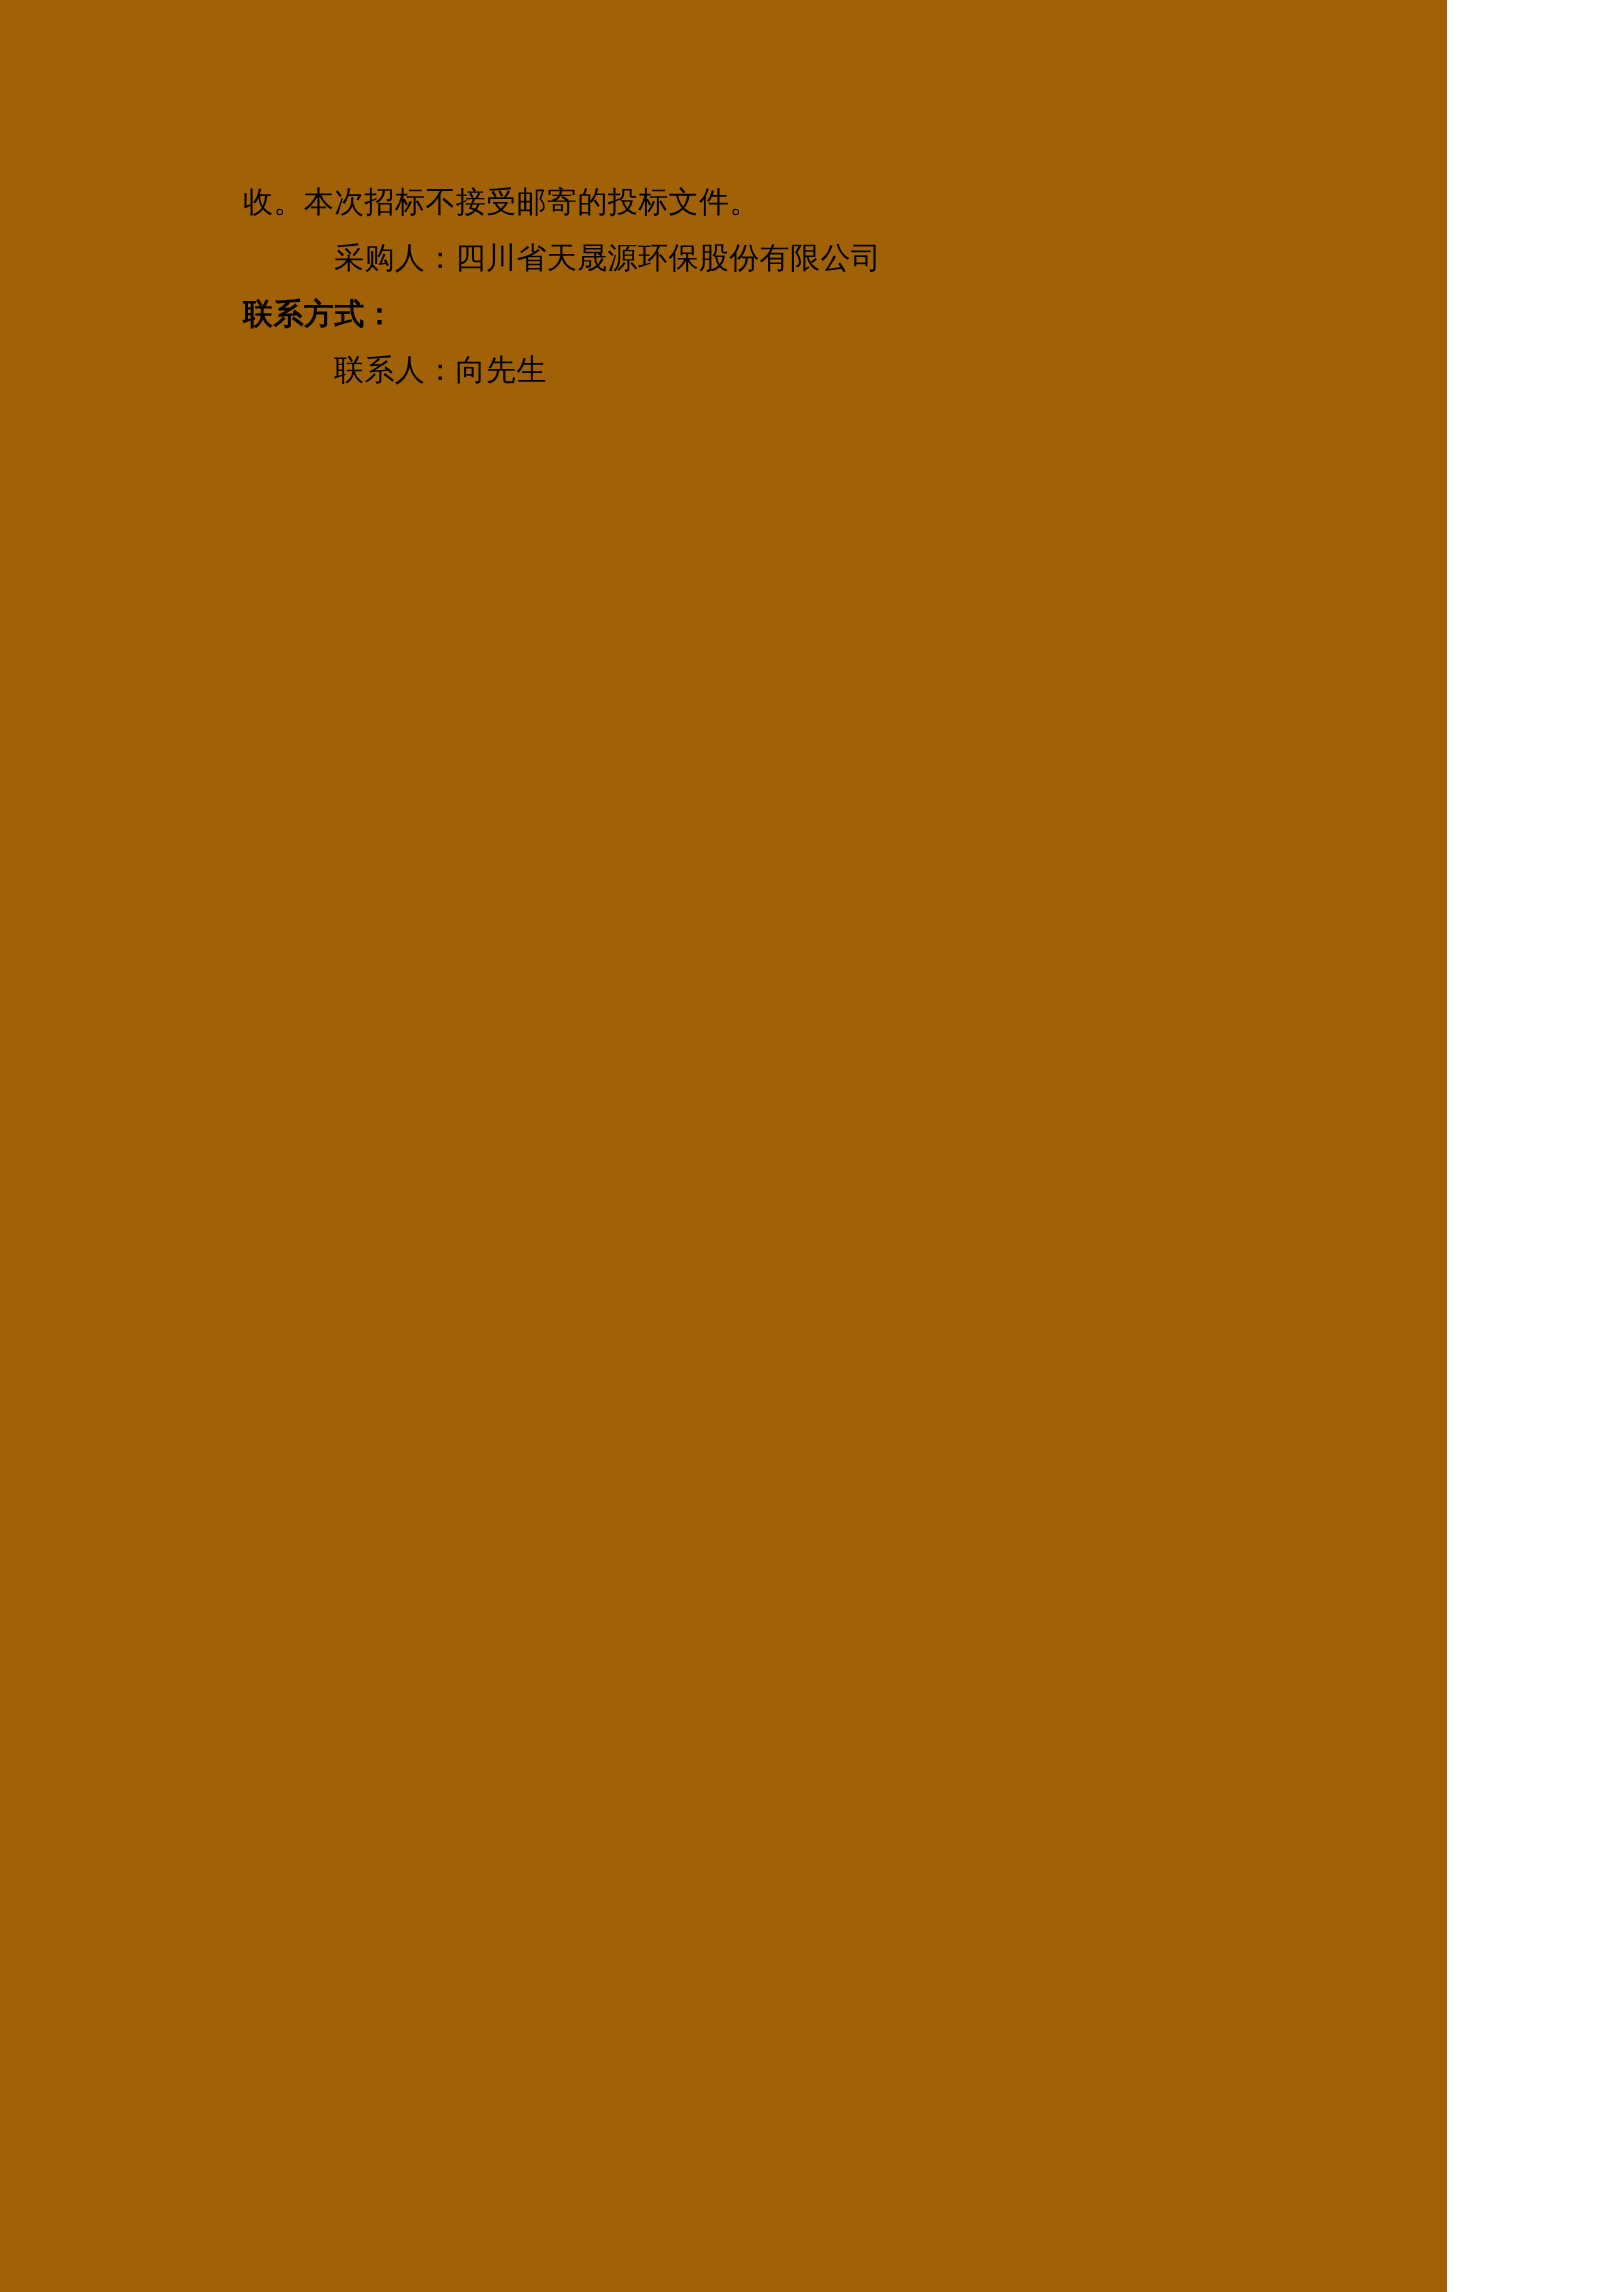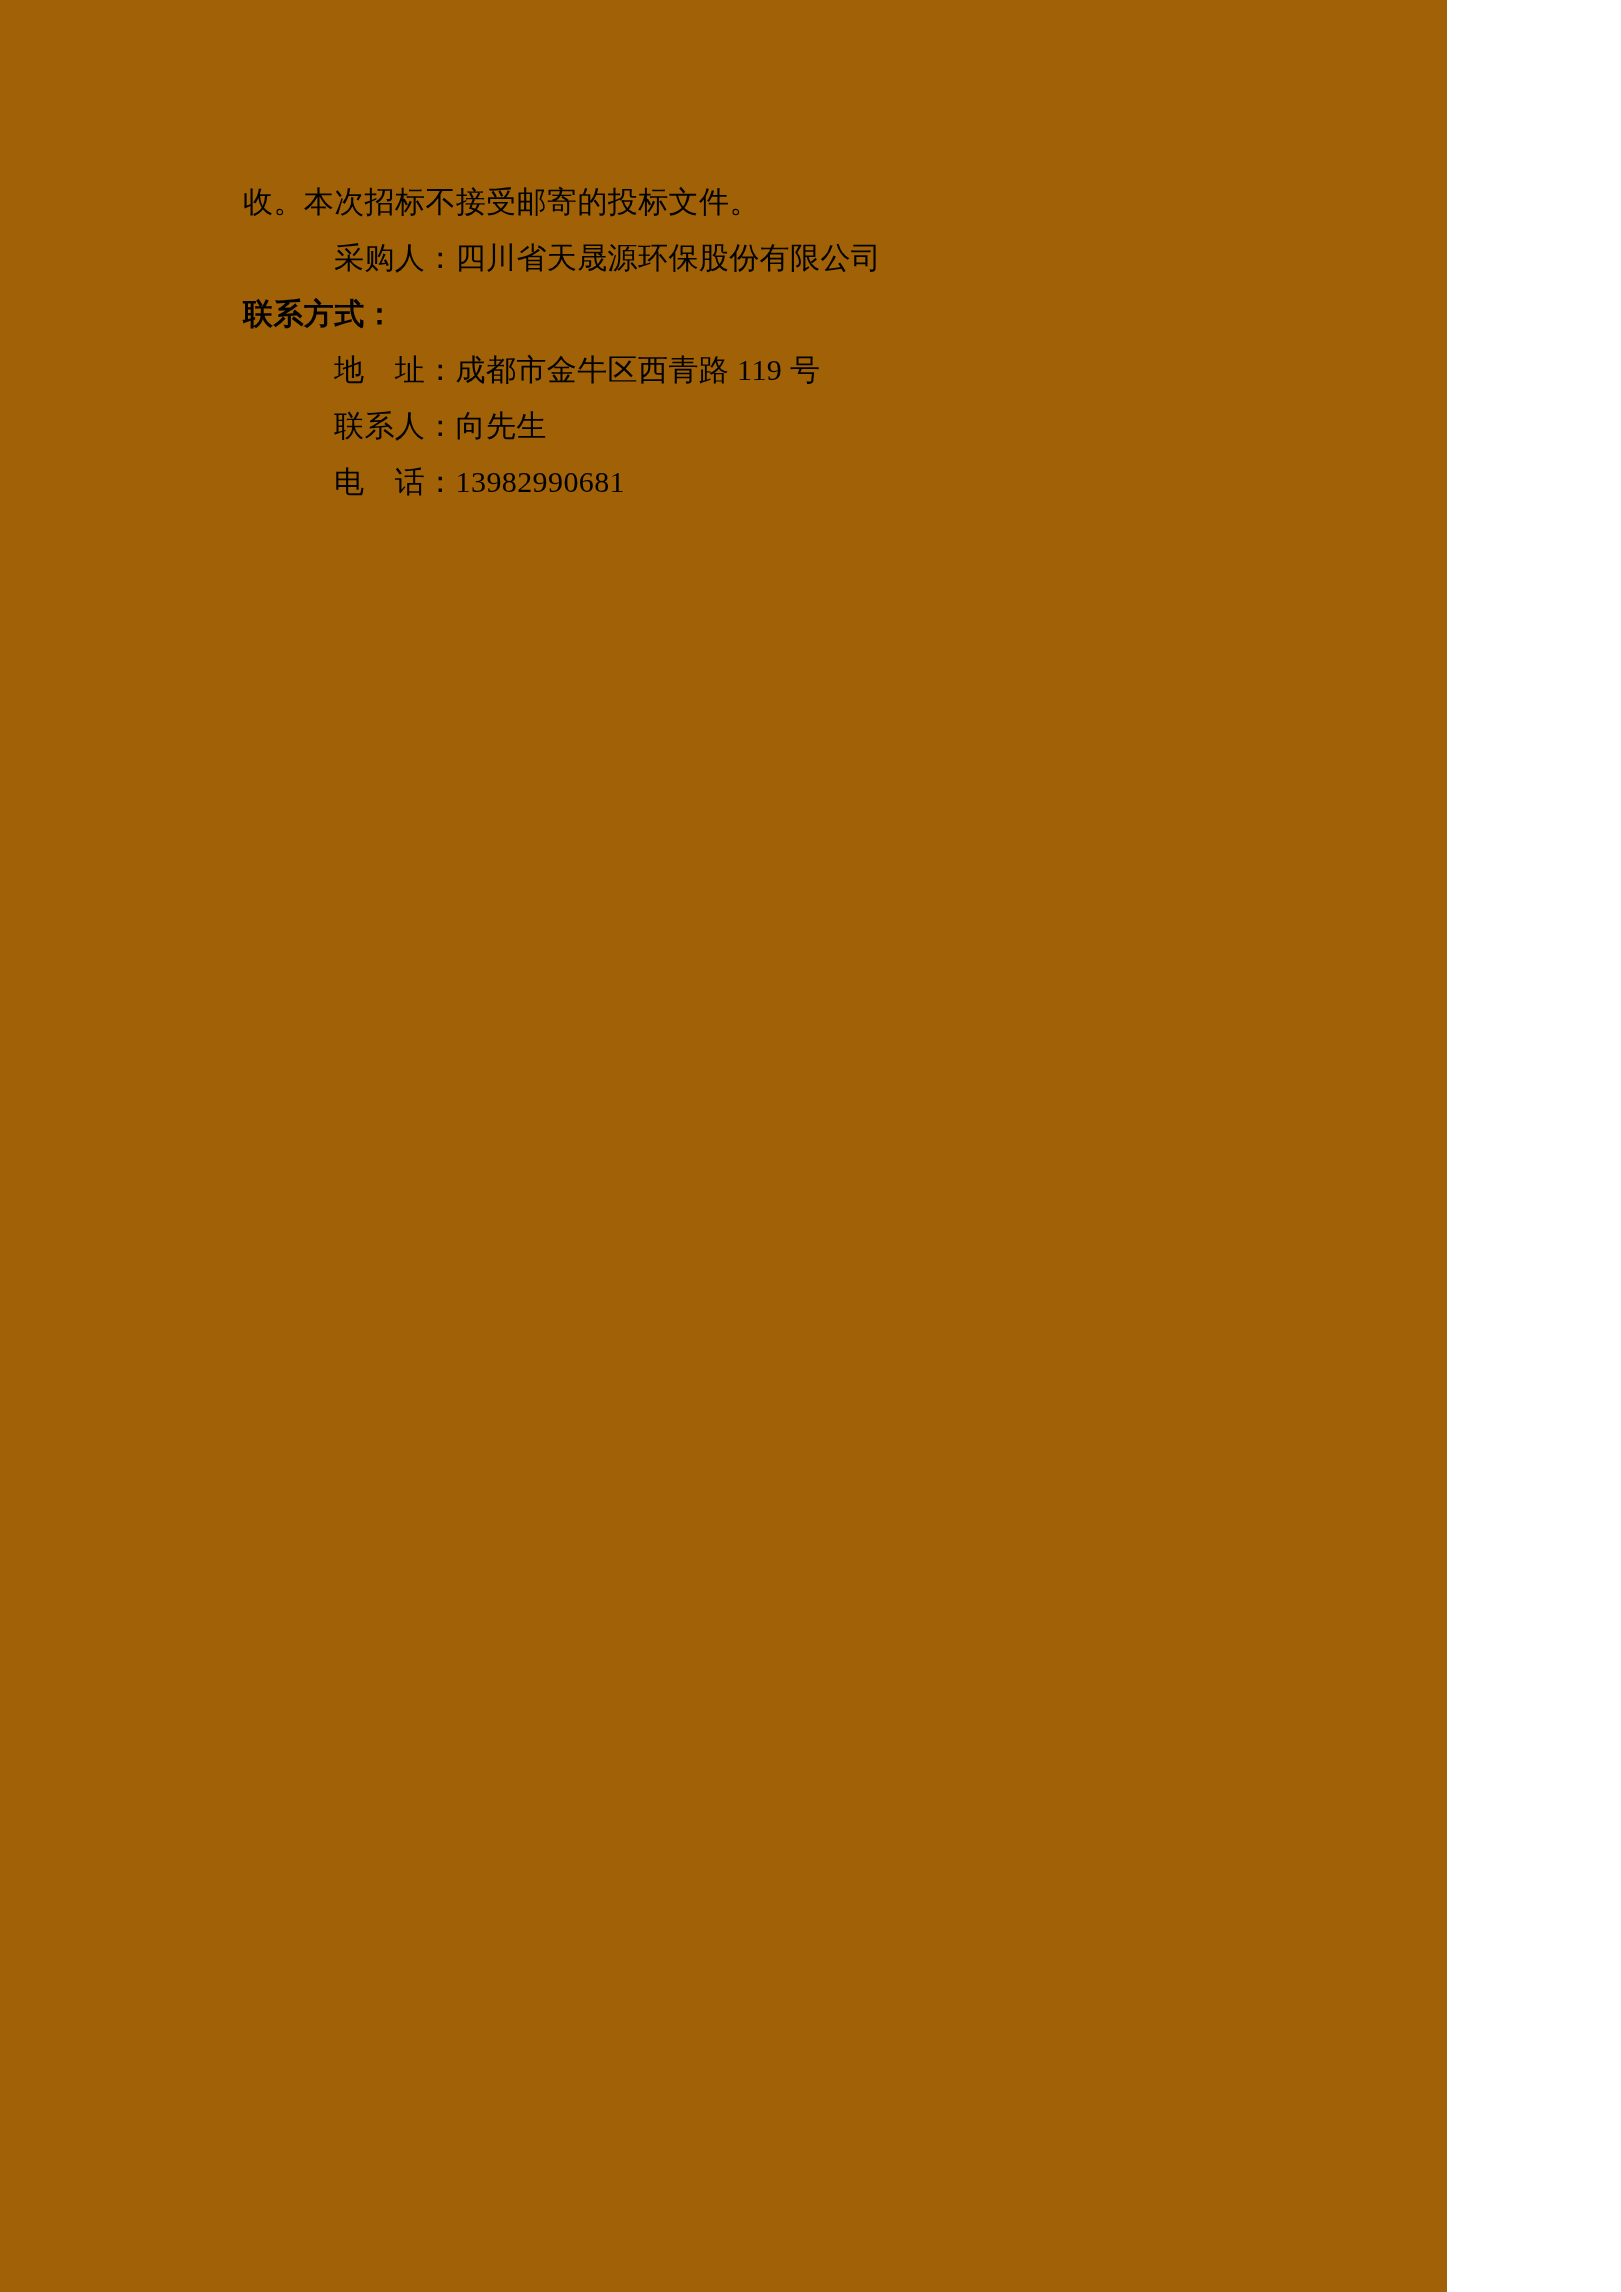--- a/index.html
+++ b/index.html
@@ -52,21 +52,19 @@
 <div class="page">
   <div class="content">
 
     <div class="line">收。本次招标不接受邮寄的投标文件。</div>
 
 
     <div class="line indent-2">采购人：四川省天晟源环保股份有限公司</div>
 
     <div class="line bold">联系方式：</div>
 
-    <div class="line indent-2">地　址：成都市金牛区西青路 119 号</div>
 
     <div class="line indent-2">联系人：向先生</div>
 
-    <div class="line indent-2">电　话：13982990681</div>
 
   </div>
 </div>
 
 
 </body></html>

